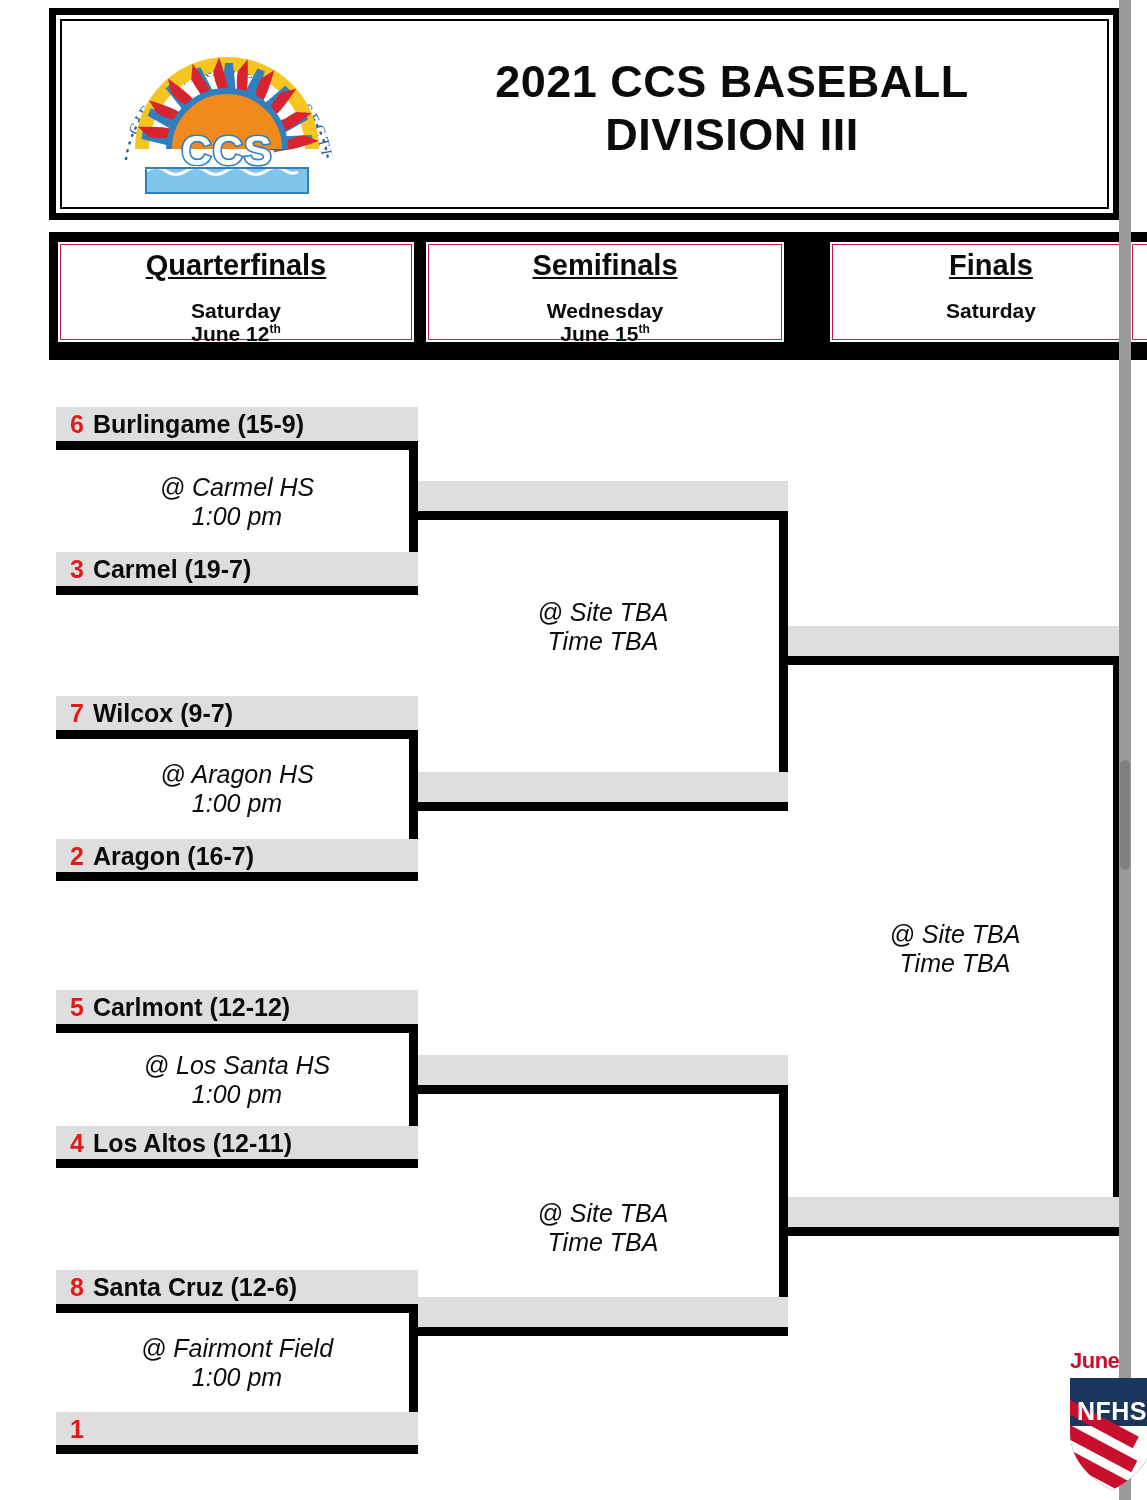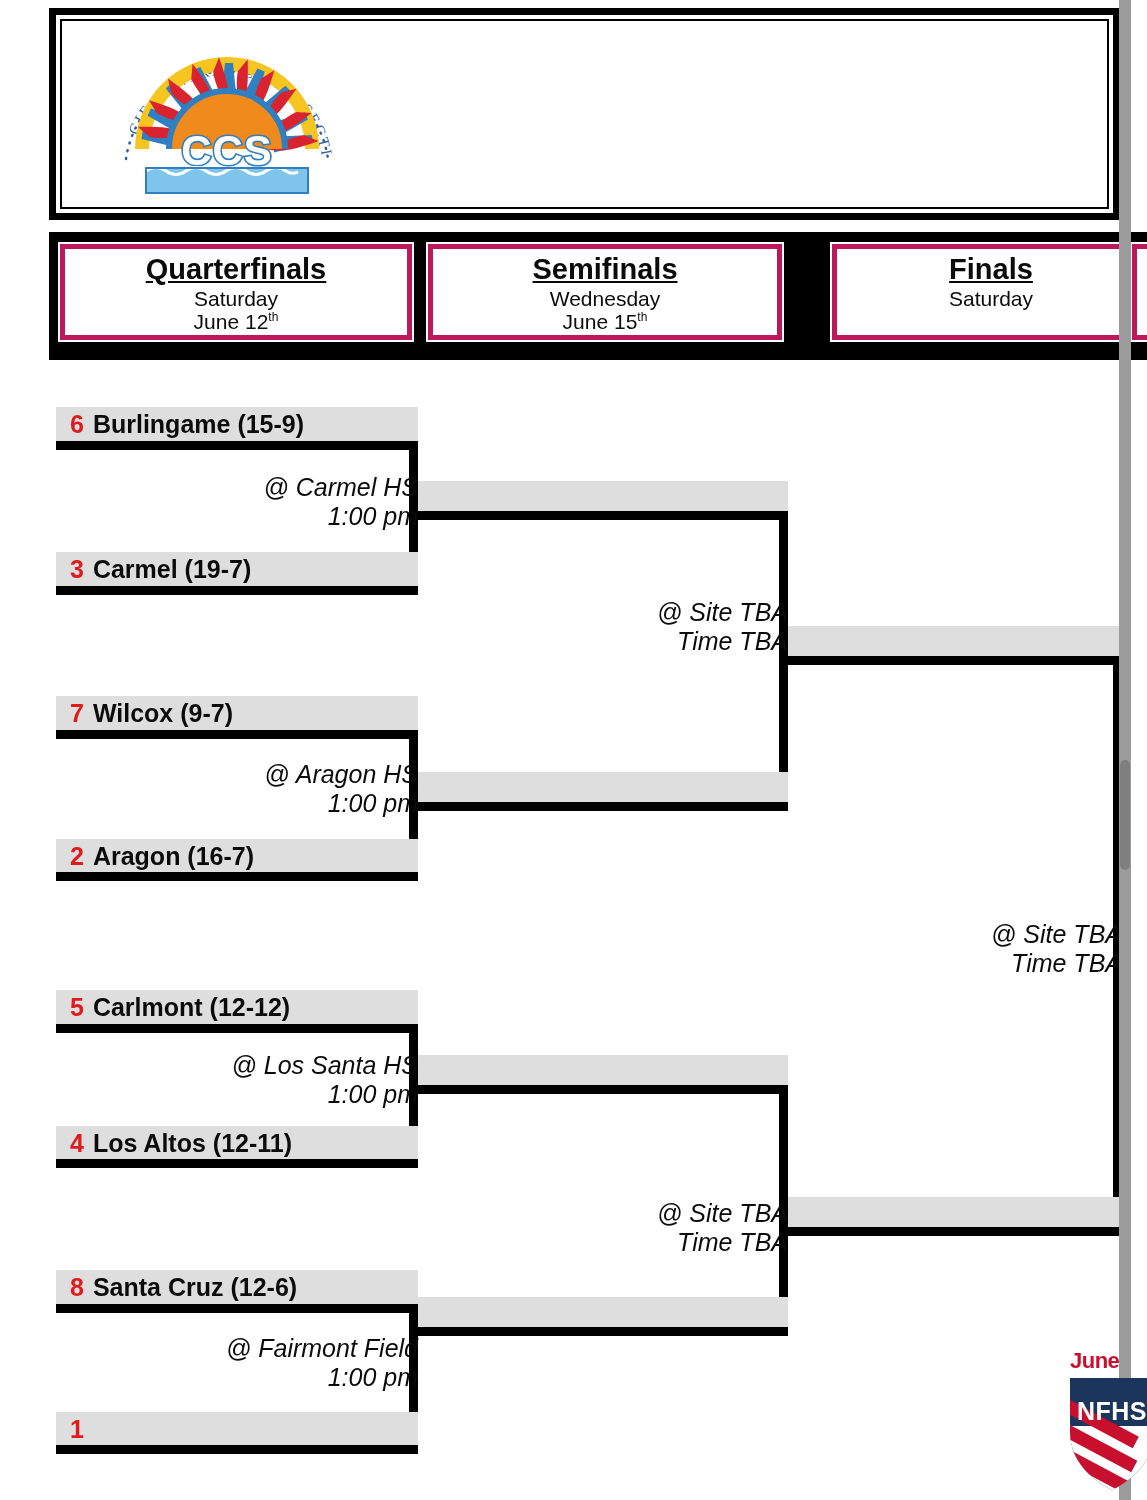--- a/index.html
+++ b/index.html
@@ -80,45 +80,45 @@
     top: 8px;
     height: 104px;
     background: #ffffff;
     border: 2px solid #000000;
     box-sizing: border-box;
     overflow: hidden;
   }
   .hdr-box .hdr-inner {
     position: absolute;
     left: 2px; top: 2px; right: 2px; bottom: 2px;
-    border: 5px solid #be185d;
+    border: 1px solid #be185d;
     background: #ffffff;
     box-sizing: border-box;
     text-align: center;
     padding-top: 5px;
   }
   .hdr-round {
     font-size: 29px;
     font-weight: bold;
     color: #0b0b0b;
     text-decoration: underline;
     text-underline-offset: 2px;
     line-height: 1.1;
     display: inline-block;
   }
   .hdr-day {
     font-size: 21px;
-    font-weight: normal;
+    font-weight: bold;
     color: #0b0b0b;
     line-height: 1.12;
-    margin-top: 1px;
+    margin-top: 17px;
   }
   .hdr-date {
     font-size: 21px;
-    font-weight: normal;
+    font-weight: bold;
     color: #0b0b0b;
     line-height: 1.12;
   }
   .hdr-date sup { font-size: 12px; vertical-align: super; }
 
   #hdr-qf  { left: 7px;   width: 360px; }
   #hdr-sf  { left: 375px; width: 362px; }
   #hdr-fin { left: 779px; width: 326px; }
   #hdr-cut { left: 1079px; width: 60px; }
 
@@ -155,21 +155,21 @@
   }
   .tname {
     color: #0b0b0b;
     font-size: 25px;
     font-weight: bold;
     line-height: 1;
   }
 
   .game-info {
     position: absolute;
-    text-align: right;
+    text-align: center;
     font-style: italic;
     font-size: 25px;
     font-weight: 500;
     color: #0b0b0b;
     line-height: 1.14;
     white-space: nowrap;
   }
 
   
   .scroll-track {
@@ -275,20 +275,24 @@
           <text x="115" y="128" text-anchor="middle" font-family="'Liberation Sans', sans-serif" font-size="42" font-weight="bold" fill="#ffffff" stroke="#2f7fc1" stroke-width="3.2" paint-order="stroke" letter-spacing="1">CCS</text>
 
           <g>
             <rect x="34" y="131" width="162" height="25" fill="#7fc4ea"></rect>
             <path d="M34,134 q10,-7 20,0 q10,7 20,0 q10,-7 20,0 q10,7 20,0 q10,-7 20,0 q10,7 20,0 q10,-7 20,0 q6,4 12,1" fill="none" stroke="#ffffff" stroke-width="3"></path>
             <rect x="34" y="131" width="162" height="25" fill="none" stroke="#2f7fc1" stroke-width="2"></rect>
           </g>
         </svg>
       </div>
 
+      <div class="title-text">
+        <div class="title-line1">2021 CCS BASEBALL</div>
+        <div class="title-line2">DIVISION III</div>
+      </div>
     </div>
   </div>
 
   <div class="hdr-band">
 
     <div class="hdr-box" id="hdr-qf">
       <div class="hdr-inner">
         <div><span class="hdr-round">Quarterfinals</span></div>
         <div class="hdr-day">Saturday</div>
         <div class="hdr-date"><span>June</span>&nbsp;<span>12</span><sup>th</sup></div>

